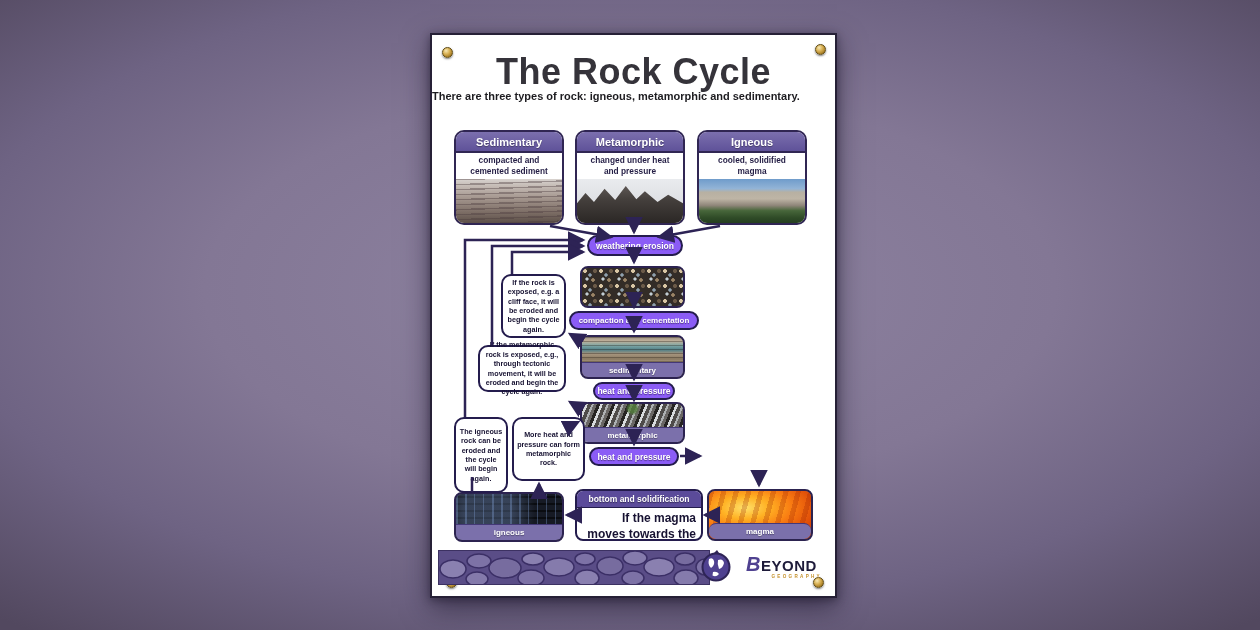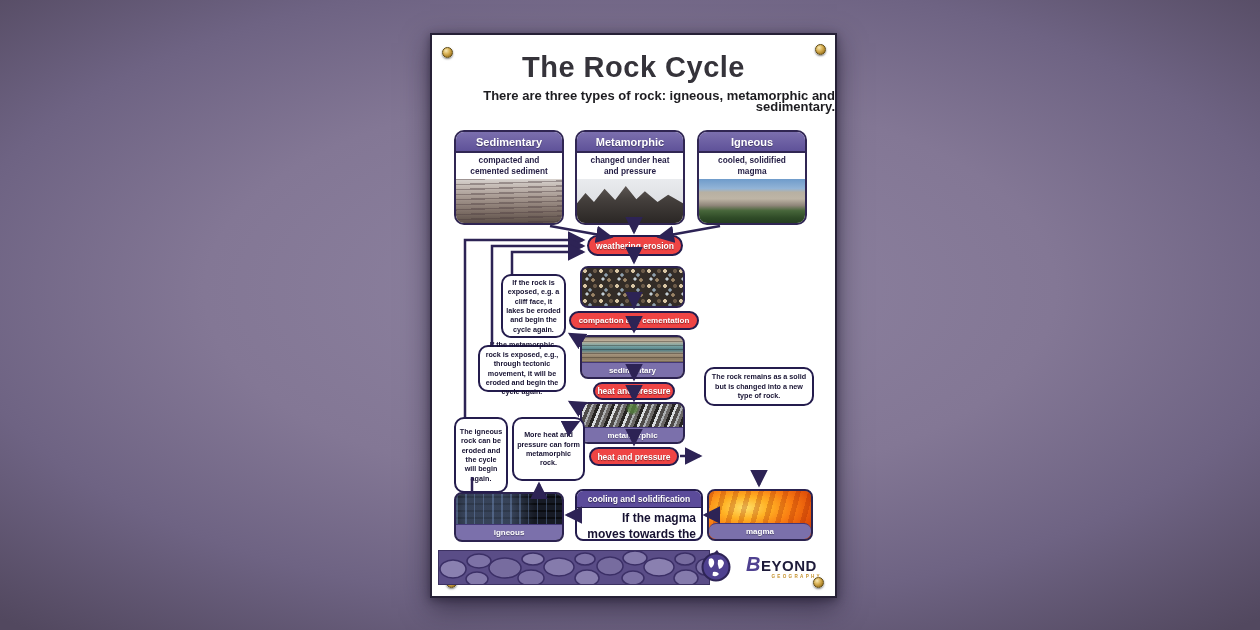--- a/index.html
+++ b/index.html
@@ -11,32 +11,32 @@
   #scene{position:relative;width:1260px;height:630px;}
   #poster{
     position:absolute;left:430px;top:33px;width:407px;height:565px;
     background:#ffffff;border:2px solid #262036;box-sizing:border-box;
     box-shadow:0 10px 26px rgba(22,16,36,.55), 0 2px 8px rgba(22,16,36,.45);
   }
   .pin{position:absolute;width:9px;height:9px;border-radius:50%;
     background:radial-gradient(circle at 35% 30%, #f7e8b4 0%, #d8b054 40%, #a67c24 75%, #7a5a16 100%);
     border:1px solid #5f4a12;box-shadow:0 1px 2px rgba(0,0,0,.5);}
   .title{position:absolute;left:0;top:16px;width:100%;text-align:center;
-    font-size:29px;font-weight:800;color:#35333a;letter-spacing:.5px;}
-  .intro{position:absolute;left:0;top:56px;width:100%;text-align:right;
-    font-size:13px;font-weight:bold;color:#1d1c20;line-height:10.5px;}
+    font-size:36px;font-weight:800;color:#35333a;letter-spacing:.5px;}
+  .intro{position:absolute;left:0;top:56px;width:100%;text-align:left;
+    font-size:11px;font-weight:bold;color:#1d1c20;line-height:10.5px;}
   .card{position:absolute;top:95px;width:110px;height:95px;border:2.5px solid #302653;
     border-radius:10px;overflow:hidden;background:#fff;box-sizing:border-box;}
   .card-head{height:19px;background:linear-gradient(180deg,#7b6fae 0%,#5f5299 100%);
     color:#fff;font-weight:bold;font-size:11px;display:flex;align-items:center;justify-content:center;
     border-bottom:2px solid #302653;text-shadow:0 1px 1px rgba(0,0,0,.35);}
   .card-desc{height:26px;font-size:8.3px;font-weight:bold;color:#241e45;display:flex;
     align-items:center;justify-content:center;text-align:center;line-height:1.3;padding:0 6px;}
   .card-photo{position:absolute;left:0;right:0;bottom:0;top:47px;}
-  .pill{position:absolute;background:#ef4444;border:2px solid #241c4d;border-radius:12px;
+  .pill{position:absolute;background:#8b5cf6;border:2px solid #241c4d;border-radius:12px;
     color:#fff;font-weight:bold;font-size:8.5px;display:flex;align-items:center;justify-content:center;
     box-sizing:border-box;text-shadow:0 1px 1px rgba(0,0,0,.45);white-space:nowrap;}
   .box{position:absolute;background:#fff;border:2px solid #241c4d;border-radius:10px;
     font-size:7.2px;font-weight:bold;color:#171232;text-align:center;display:flex;
     align-items:center;justify-content:center;padding:3px;line-height:1.3;box-sizing:border-box;}
   .pframe{position:absolute;border:2px solid #2c2350;border-radius:8px;overflow:hidden;
     box-sizing:border-box;background:#777;}
   .pimg{position:absolute;left:0;top:0;right:0;bottom:0;}
   .plabel{position:absolute;left:0;right:0;bottom:0;height:14px;background:#7b70ab;
     border-top:1.5px solid #443877;color:#fff;font-weight:bold;font-size:8px;
@@ -140,27 +140,26 @@
     <div class="pframe" style="left:22px;top:457px;width:110px;height:50px;">
       <div class="pimg photo-basalt"></div>
       <div class="plabel" style="height:15px;">igneous</div>
     </div>
     <div class="pframe" style="left:275px;top:454px;width:106px;height:52px;">
       <div class="pimg photo-magma"></div>
       <div class="plabel" style="height:15px;border-radius:7px;">magma</div>
     </div>
 
     <div class="cool">
-      <div class="cool-head">cooling and solidification</div>
+      <div class="cool-head">bottom and solidification</div>
       <div class="cool-body">If the magma moves towards the Earth's surface or is erupted from a volcano</div>
     </div>
 
-    <div class="box" style="left:69px;top:239px;width:65px;height:64px;">If the rock is exposed, e.g. a cliff face, it lakes be eroded and begin the cycle again.</div>
+    <div class="box" style="left:69px;top:239px;width:65px;height:64px;">If the rock is exposed, e.g. a cliff face, it will be eroded and begin the cycle again.</div>
     <div class="box" style="left:46px;top:310px;width:88px;height:47px;">If the metamorphic rock is exposed, e.g., through tectonic movement, it will be eroded and begin the cycle again.</div>
-    <div class="box" style="left:272px;top:332px;width:110px;height:39px;">The rock remains as a solid but is changed into a new type of rock.</div>
     <div class="box" style="left:22px;top:382px;width:54px;height:76px;">The igneous rock can be eroded and the cycle will begin again.</div>
     <div class="box" style="left:80px;top:382px;width:73px;height:64px;">More heat and pressure can form metamorphic rock.</div>
 
     <svg id="arrows" viewBox="0 0 407 565">
       <defs>
         <marker id="ah" markerWidth="9" markerHeight="9" refX="6" refY="3.5" orient="auto">
           <path d="M0,0 L7,3.5 L0,7 Z" fill="#2d2355"></path>
         </marker>
       </defs>
       <g stroke="#2d2355" stroke-width="2.5" fill="none">

